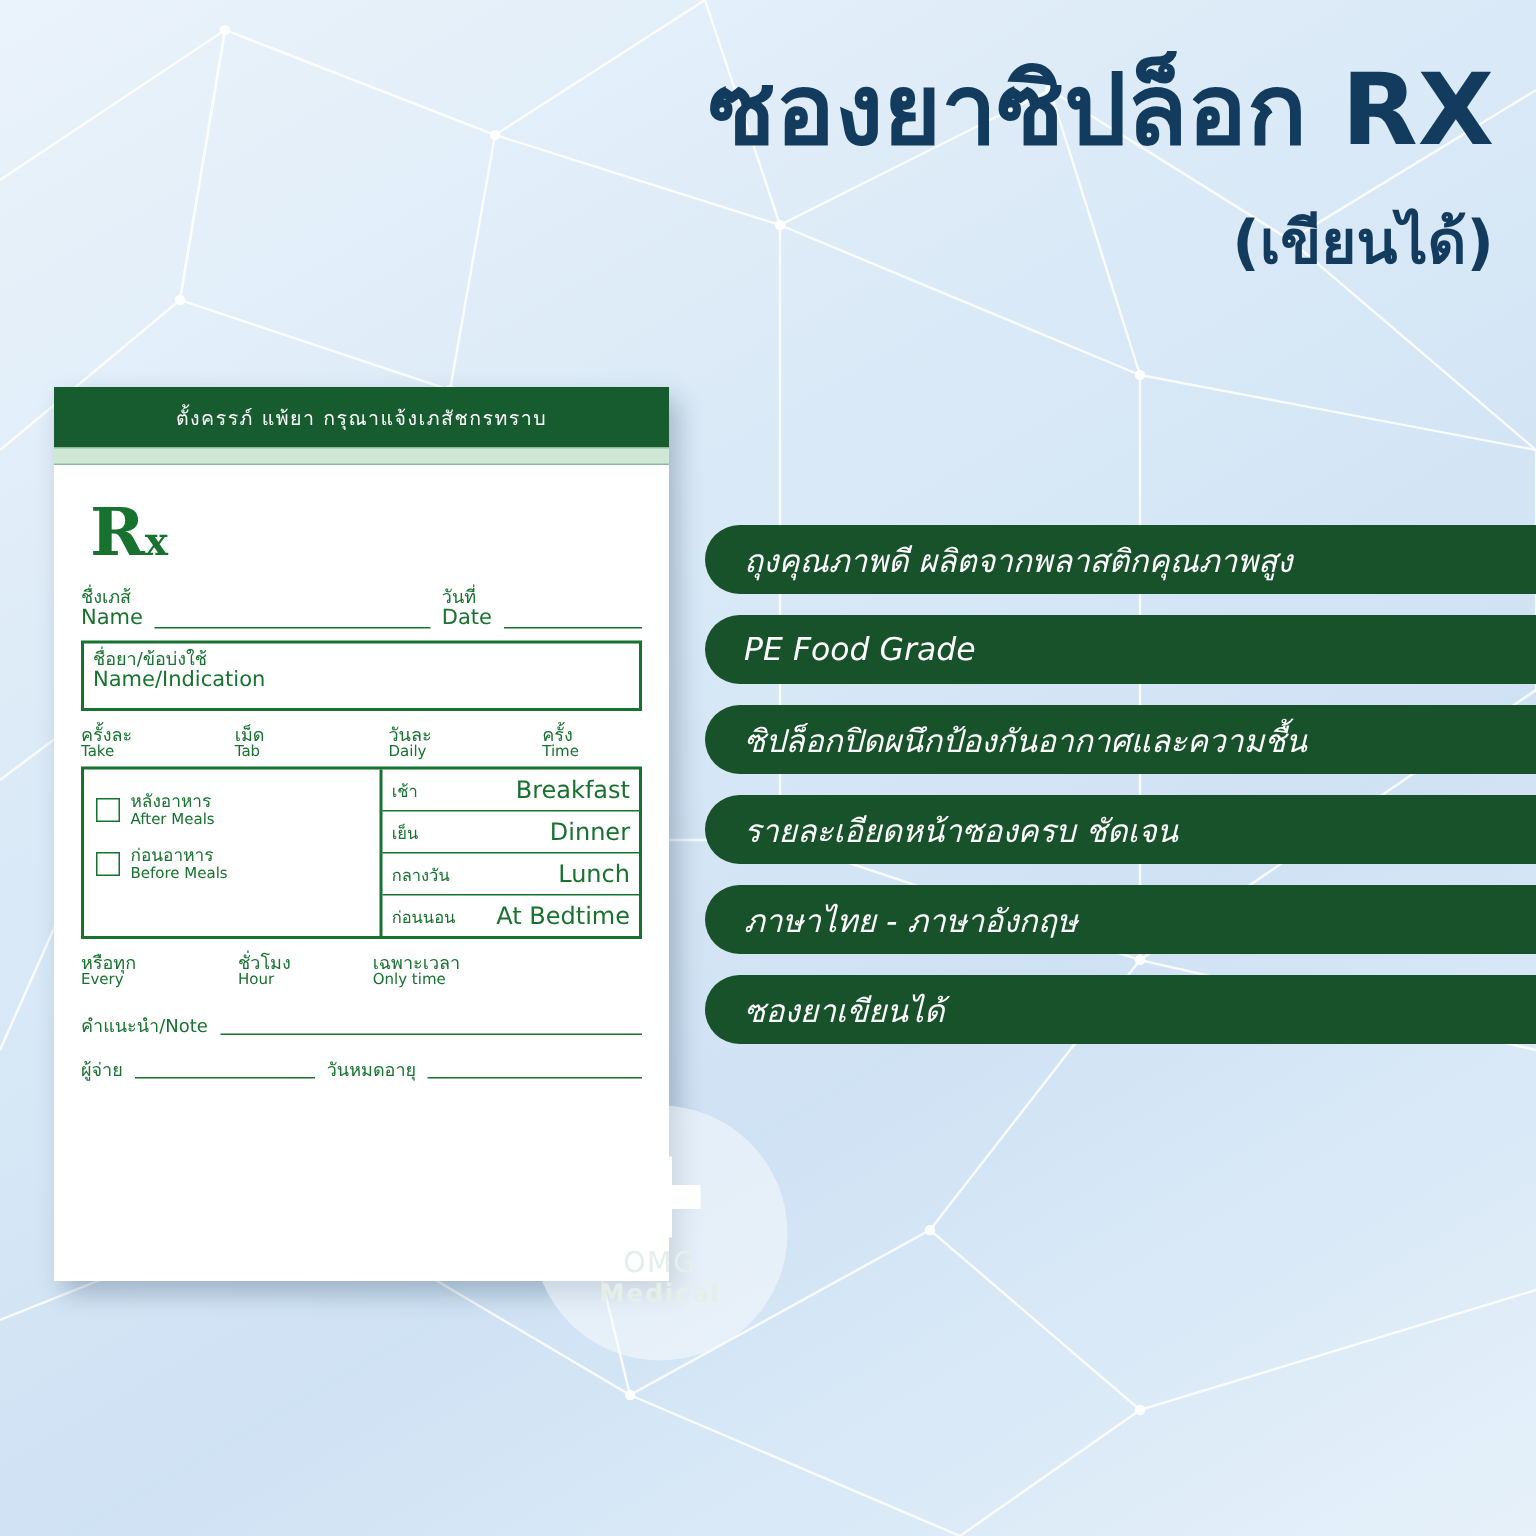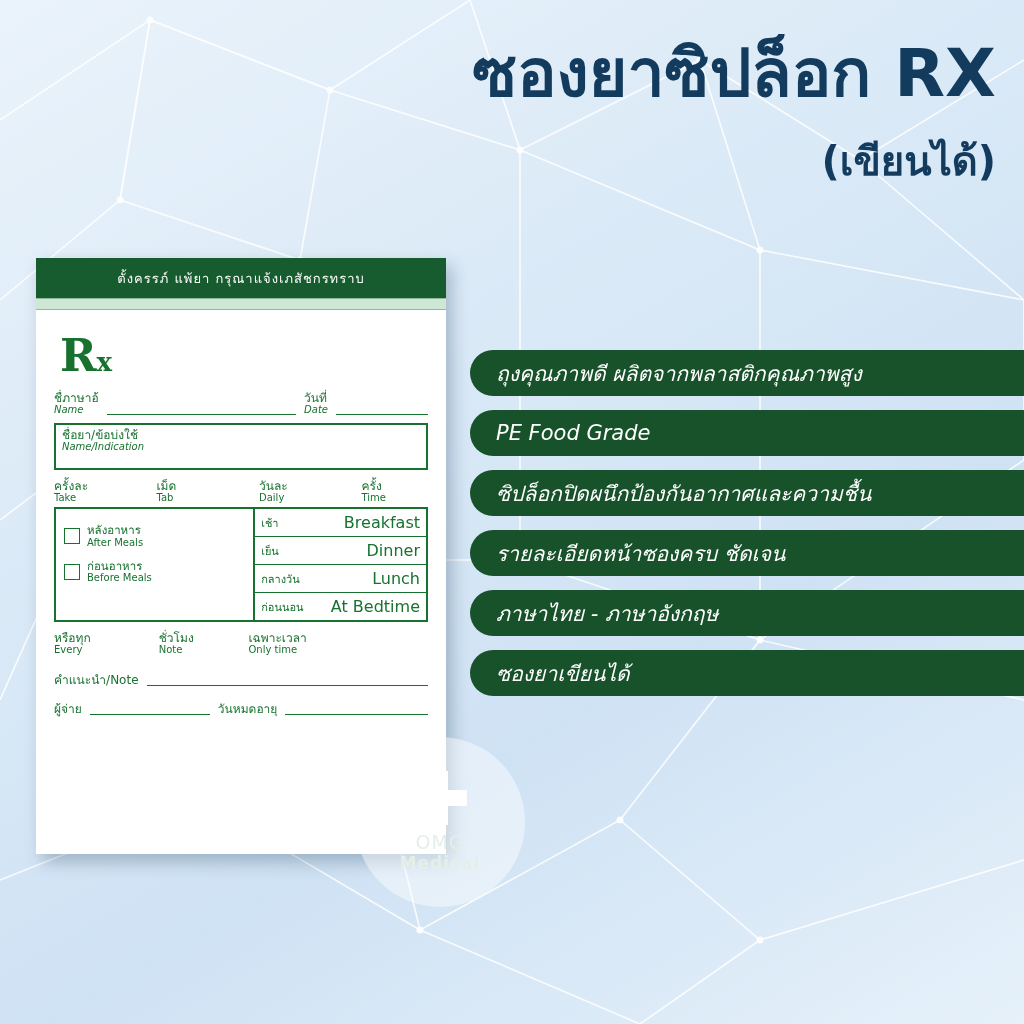--- a/index.html
+++ b/index.html
@@ -48,21 +48,21 @@
   .rx{
     font-size:44px;font-weight:bold;color:#17722f;line-height:1;
     margin:14px 0 6px 6px;font-family:"DejaVu Serif","Liberation Serif",serif;
   }
   .rx small{font-size:26px;}
 
   .line-row{
     display:flex;align-items:flex-end;gap:8px;margin-top:14px;
   }
   .lbl{font-size:12px;line-height:1.05;white-space:nowrap;}
-  .lbl .en{font-size:10px;display:block;font-style:italic;}
+  .lbl .en{font-size:14px;display:block;}
   .rule{flex:1;border-bottom:1px solid #17722f;height:14px;}
 
   .box{
     border:2px solid #17722f;margin-top:8px;
   }
   .box-name{padding:4px 6px 5px 6px;height:34px;}
   .hdr4{
     display:flex;margin-top:10px;border-top:0;gap:36px;
   }
   .hdr4 .cell{flex:1;font-size:12px;line-height:1.05;text-align:left;}
@@ -183,21 +183,21 @@
     <div class="env-zip"></div>
 
     <div class="env-body">
 
       <div class="rx">
         <span>R</span><small>x</small>
       </div>
 
       <div class="line-row">
         <div class="lbl">
-          <span>ชื่ภาษาอ้</span>
+          <span>ชื่งเภส้</span>
           <span class="en">Name</span>
         </div>
         <div class="rule"></div>
         <div class="lbl">
           <span>วันที่</span>
           <span class="en">Date</span>
         </div>
         <div class="rule" style="max-width:92px"></div>
       </div>
 
@@ -264,21 +264,21 @@
         </div>
       </div>
 
       <div class="every-row">
         <div class="cell c1">
           <span>หรือทุก</span>
           <span class="en">Every</span>
         </div>
         <div class="cell c2">
           <span>ชั่วโมง</span>
-          <span class="en">Note</span>
+          <span class="en">Hour</span>
         </div>
         <div class="cell c3">
           <span>เฉพาะเวลา</span>
           <span class="en">Only time</span>
         </div>
       </div>
 
       <div class="line-row note-row">
         <div class="lbl">คำแนะนำ/Note</div>
         <div class="rule"></div>

